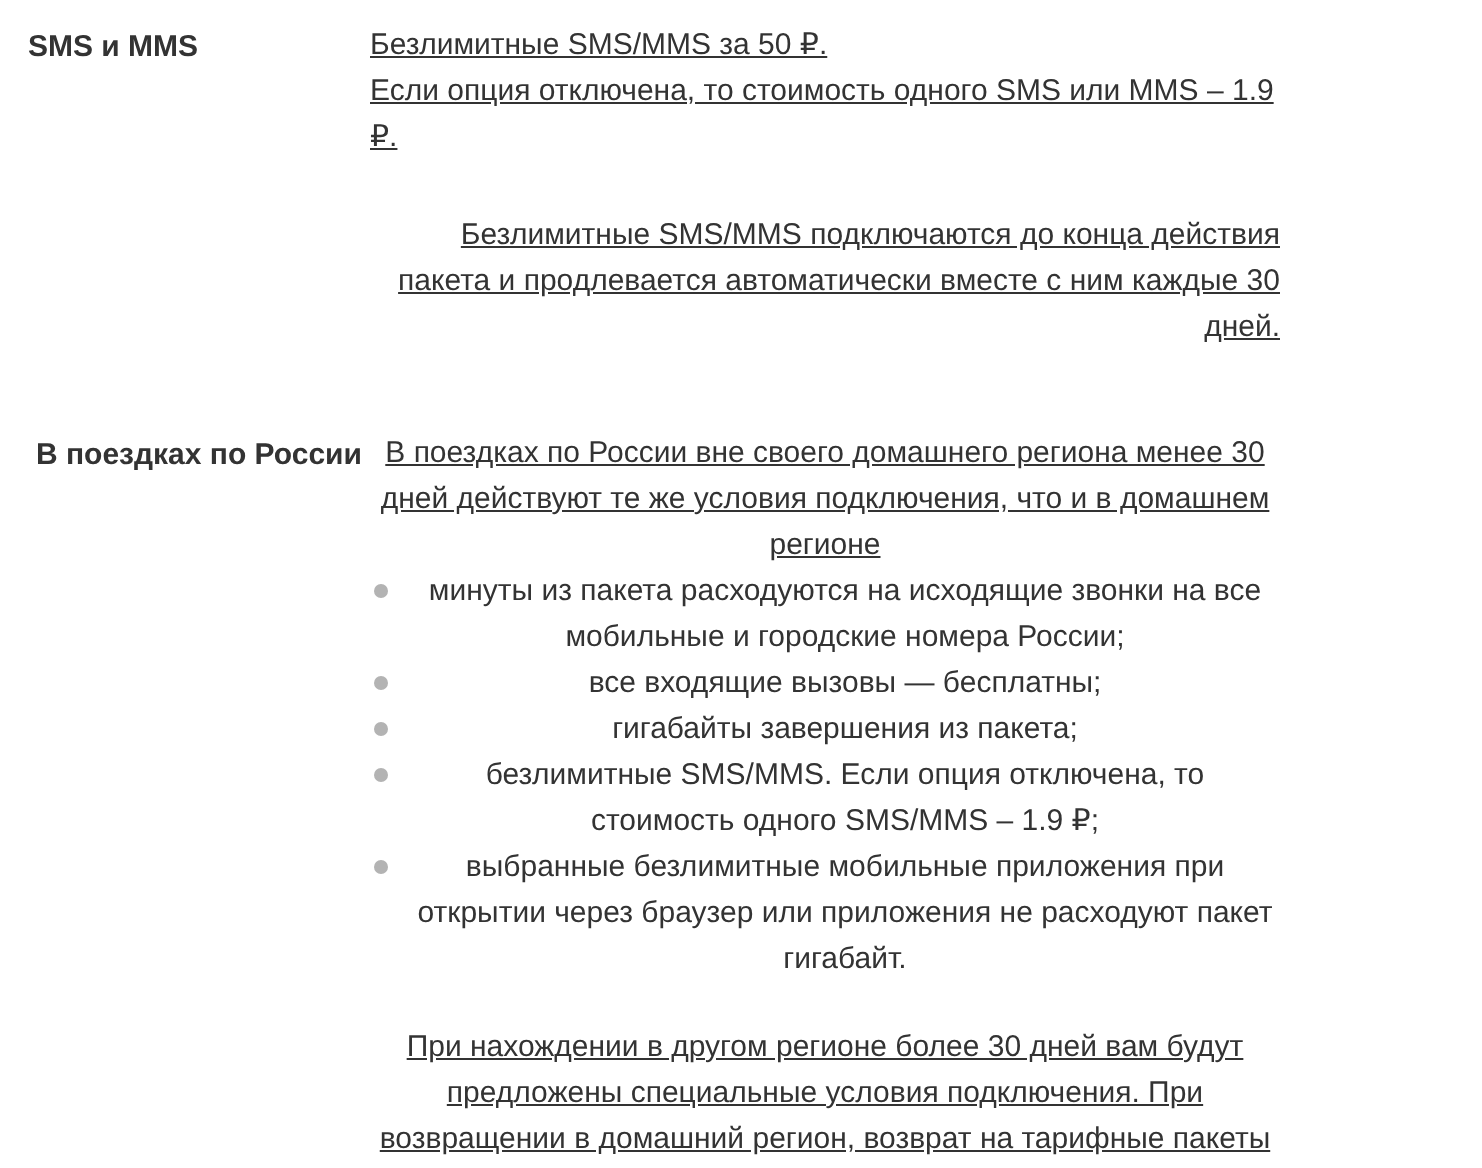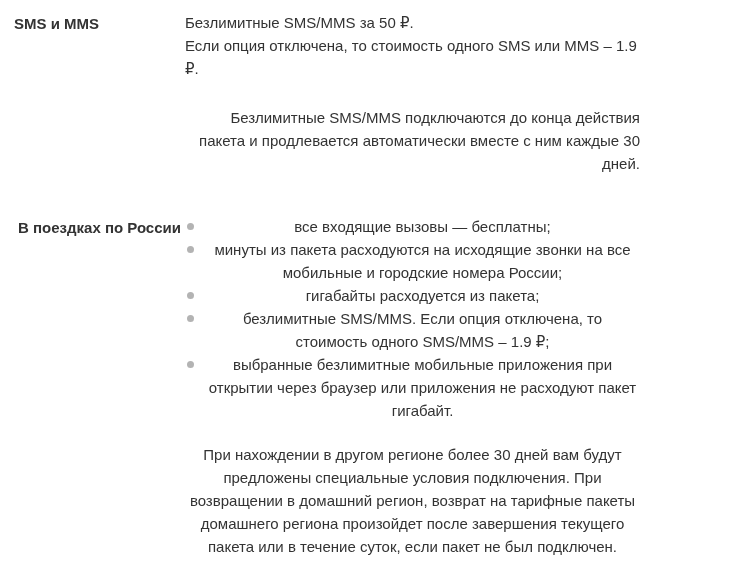--- a/index.html
+++ b/index.html
@@ -38,20 +38,21 @@
     font-size: 15px;
     color: #333333;
     padding-top: 1px;
   }
   .section-content {
     flex: 1 1 auto;
     max-width: 548px;
   }
   .para {
     margin: 0;
+    text-decoration: underline;
   }
   .para + .para {
     margin-top: 26px;
     text-align: right;
   }
   .para-line {
     display: block;
   }
   ul.bullets {
     list-style: none;
@@ -90,24 +91,27 @@
       </p>
       <p class="para">
         <span class="para-line">Безлимитные SMS/MMS подключаются до конца действия пакета и продлевается автоматически вместе с ним каждые 30 дней.</span>
       </p>
     </div>
   </div>
 
   <div class="section">
     <div class="section-label">В поездках по России</div>
     <div class="section-content">
+      <p class="para">
+        <span class="para-line">В поездках по России вне своего домашнего региона менее 30 дней действуют те же условия подключения, что и в домашнем регионе</span>
+      </p>
       <ul class="bullets">
+        <li>минуты из пакета расходуются на исходящие звонки на все мобильные и городские номера России;</li>
         <li>все входящие вызовы — бесплатны;</li>
-        <li>минуты из пакета расходуются на исходящие звонки на все мобильные и городские номера России;</li>
-        <li>гигабайты расходуется из пакета;</li>
+        <li>гигабайты завершения из пакета;</li>
         <li>безлимитные SMS/MMS. Если опция отключена, то стоимость одного SMS/MMS – 1.9 ₽;</li>
         <li>выбранные безлимитные мобильные приложения при открытии через браузер или приложения не расходуют пакет гигабайт.</li>
       </ul>
       <p class="para outro">При нахождении в другом регионе более 30 дней вам будут предложены специальные условия подключения. При возвращении в домашний регион, возврат на тарифные пакеты домашнего региона произойдет после завершения текущего пакета или в течение суток, если пакет не был подключен.</p>
     </div>
   </div>
 
 </div>
 
 </body></html>

